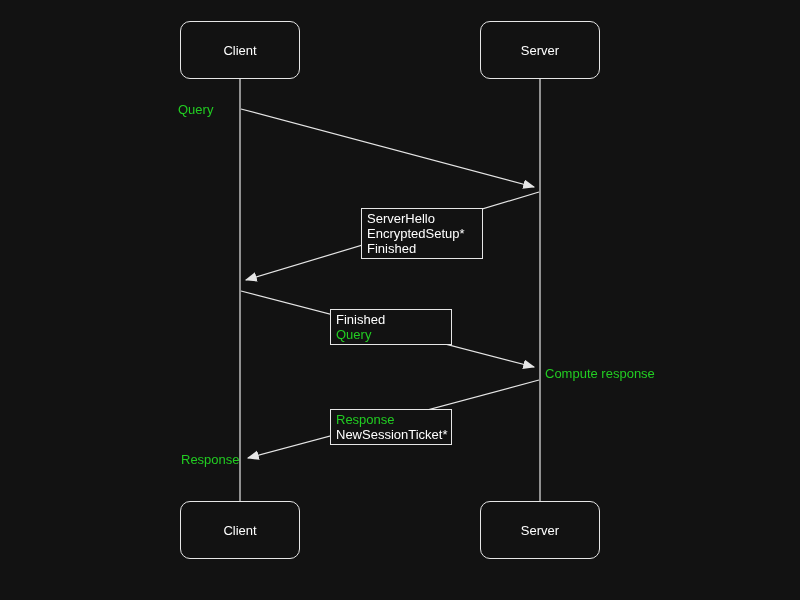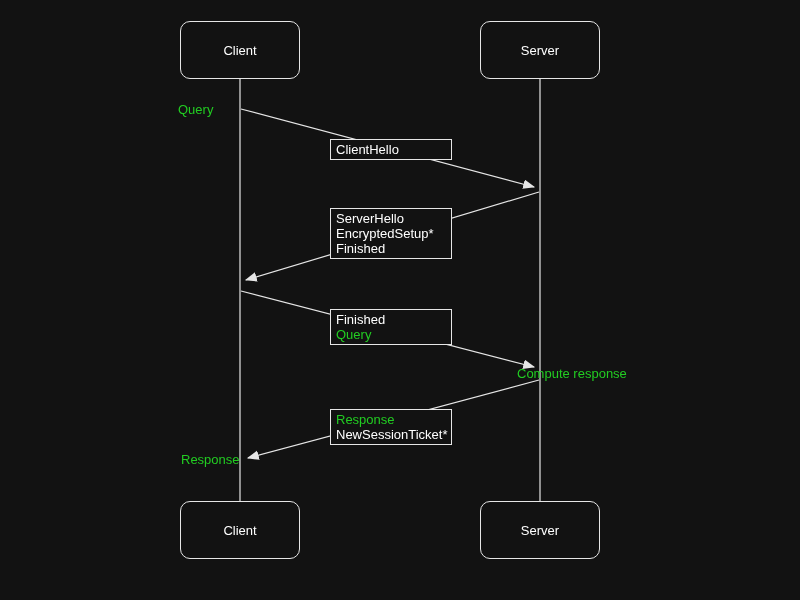--- a/index.html
+++ b/index.html
@@ -78,37 +78,34 @@
     <span>Server</span>
   </div>
 
   <div class="actor-box" style="left:180px;top:501px;">
     <span>Client</span>
   </div>
   <div class="actor-box" style="left:480px;top:501px;">
     <span>Server</span>
   </div>
 
-  <div class="msg-box" style="top:139px;">
-    <span class="msg-line c-white">ClientHello</span>
-  </div>
 
-  <div class="msg-box" style="top:208px;">
+  <div class="msg-box" style="top:208px;margin-left:31px;">
     <span class="msg-line c-white">ServerHello</span>
     <span class="msg-line c-white">EncryptedSetup*</span>
     <span class="msg-line c-white">Finished</span>
   </div>
 
   <div class="msg-box" style="top:309px;">
     <span class="msg-line c-white">Finished</span>
     <span class="msg-line c-green">Query</span>
   </div>
 
   <div class="msg-box" style="top:409px;">
     <span class="msg-line c-green">Response</span>
     <span class="msg-line c-white">NewSessionTicket*</span>
   </div>
 
   <div class="annotation" style="left:178px;top:102px;">Query</div>
-  <div class="annotation" style="left:517px;top:366px;">Compute response</div>
+  <div class="annotation" style="left:545px;top:366px;">Compute response</div>
   <div class="annotation" style="left:181px;top:452px;">Response</div>
 
 </div>
 
 </body></html>

